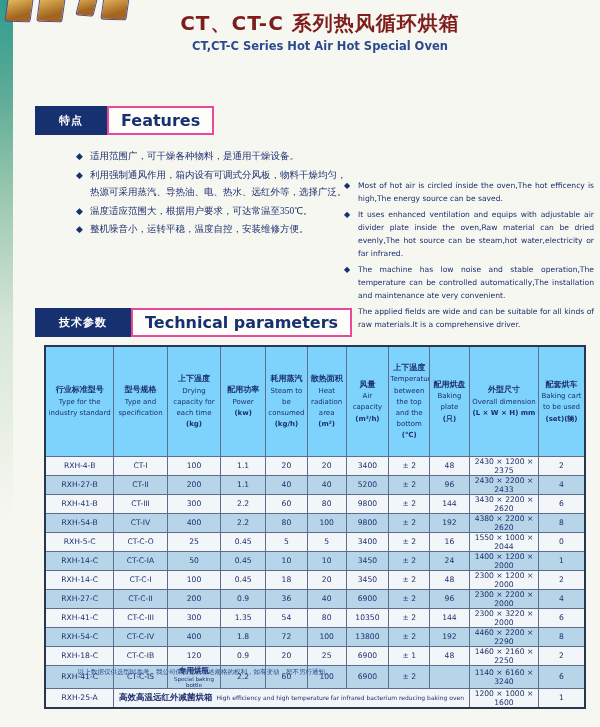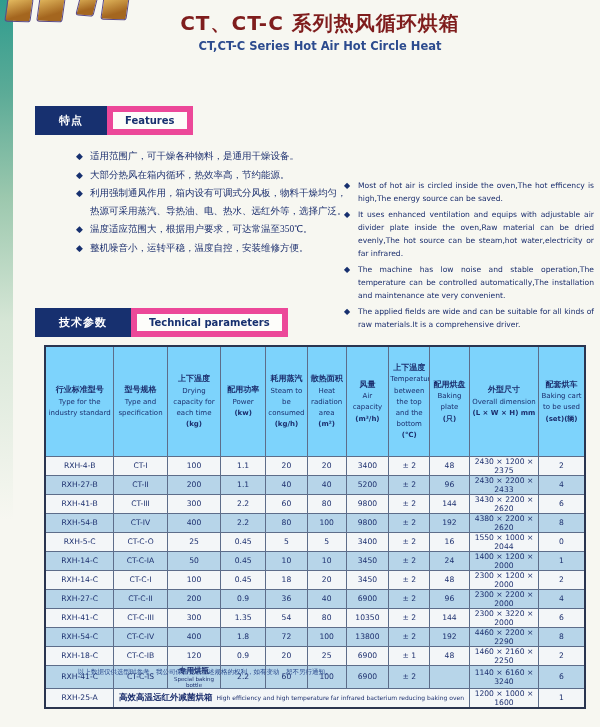--- a/index.html
+++ b/index.html
@@ -31,22 +31,22 @@
   .titles{ position:absolute; left:120px; top:10px; width:400px; text-align:center; }
   .title-zh{ font-size:20px; font-weight:bold; color:#7f1d1d; letter-spacing:1px; }
   .title-en{ font-size:11.5px; font-weight:bold; color:#2c4b8e; margin-top:2px; }
 
   .section-header{ position:absolute; display:inline-flex; align-items:stretch; }
   .section-header .zh-box{
     background:#17306f; color:#ffffff; font-weight:bold; font-size:11px;
     padding:3px 24px; display:flex; align-items:center; letter-spacing:1px;
   }
   .section-header .en-box{
-    background:#fdfdfa; color:#17306f; font-weight:bold; font-size:10px;
-    padding:3px 12px; border:6px solid #ec4899; display:flex; align-items:center;
+    background:#fdfdfa; color:#17306f; font-weight:bold; font-size:16px;
+    padding:3px 12px; border:2px solid #ec4899; display:flex; align-items:center;
   }
   #features-header{ left:35px; top:106px; }
   #tech-header{ left:35px; top:308px; }
 
   ul.bullets{ list-style:none; }
   ul.bullets li{ position:relative; padding-left:14px; }
   ul.bullets li::before{ content:"◆"; position:absolute; left:0; top:0; }
   .bullets-zh{ position:absolute; left:76px; top:148px; width:278px;font-family:Liberation Serif, serif; }
   .bullets-zh li{ font-size:9.5px; line-height:1.85; color:#1c2f6e; margin-bottom:1px; }
   .bullets-zh li::before{ font-size:9px; color:#17306f; }
@@ -90,31 +90,30 @@
 
 <div class="brand-logo">
   <div class="blob b1"></div>
   <div class="blob b2"></div>
   <div class="blob b3"></div>
   <div class="blob b4"></div>
 </div>
 
 <div class="titles">
   <div class="title-zh">CT、CT-C 系列热风循环烘箱</div>
-  <div class="title-en">CT,CT-C Series Hot Air Hot Circle Heat</div>
+  <div class="title-en">CT,CT-C Series Hot Air Hot Special Oven</div>
 </div>
 
 <div class="section-header" id="features-header">
   <span class="zh-box">特点</span>
   <span class="en-box">Features</span>
 </div>
 
 <ul class="bullets bullets-zh">
   <li>适用范围广，可干燥各种物料，是通用干燥设备。</li>
-  <li>大部分热风在箱内循环，热效率高，节约能源。</li>
   <li>利用强制通风作用，箱内设有可调式分风板，物料干燥均匀，热源可采用蒸汽、导热油、电、热水、远红外等，选择广泛。</li>
   <li>温度适应范围大，根据用户要求，可达常温至350℃。</li>
   <li>整机噪音小，运转平稳，温度自控，安装维修方便。</li>
 </ul>
 
 <ul class="bullets bullets-en">
   <li>Most of hot air is circled inside the oven,The hot efficency is high,The energy source can be saved.</li>
   <li>It uses enhanced ventilation and equips with adjustable air divider plate inside the oven,Raw material can be dried evenly,The hot source can be steam,hot water,electricity or far infrared.</li>
   <li>The machine has low noise and stable operation,The temperature can be controlled automatically,The installation and maintenance ate very convenient.</li>
   <li>The applied fields are wide and can be suitable for all kinds of raw materials.It is a comprehensive driver.</li>

